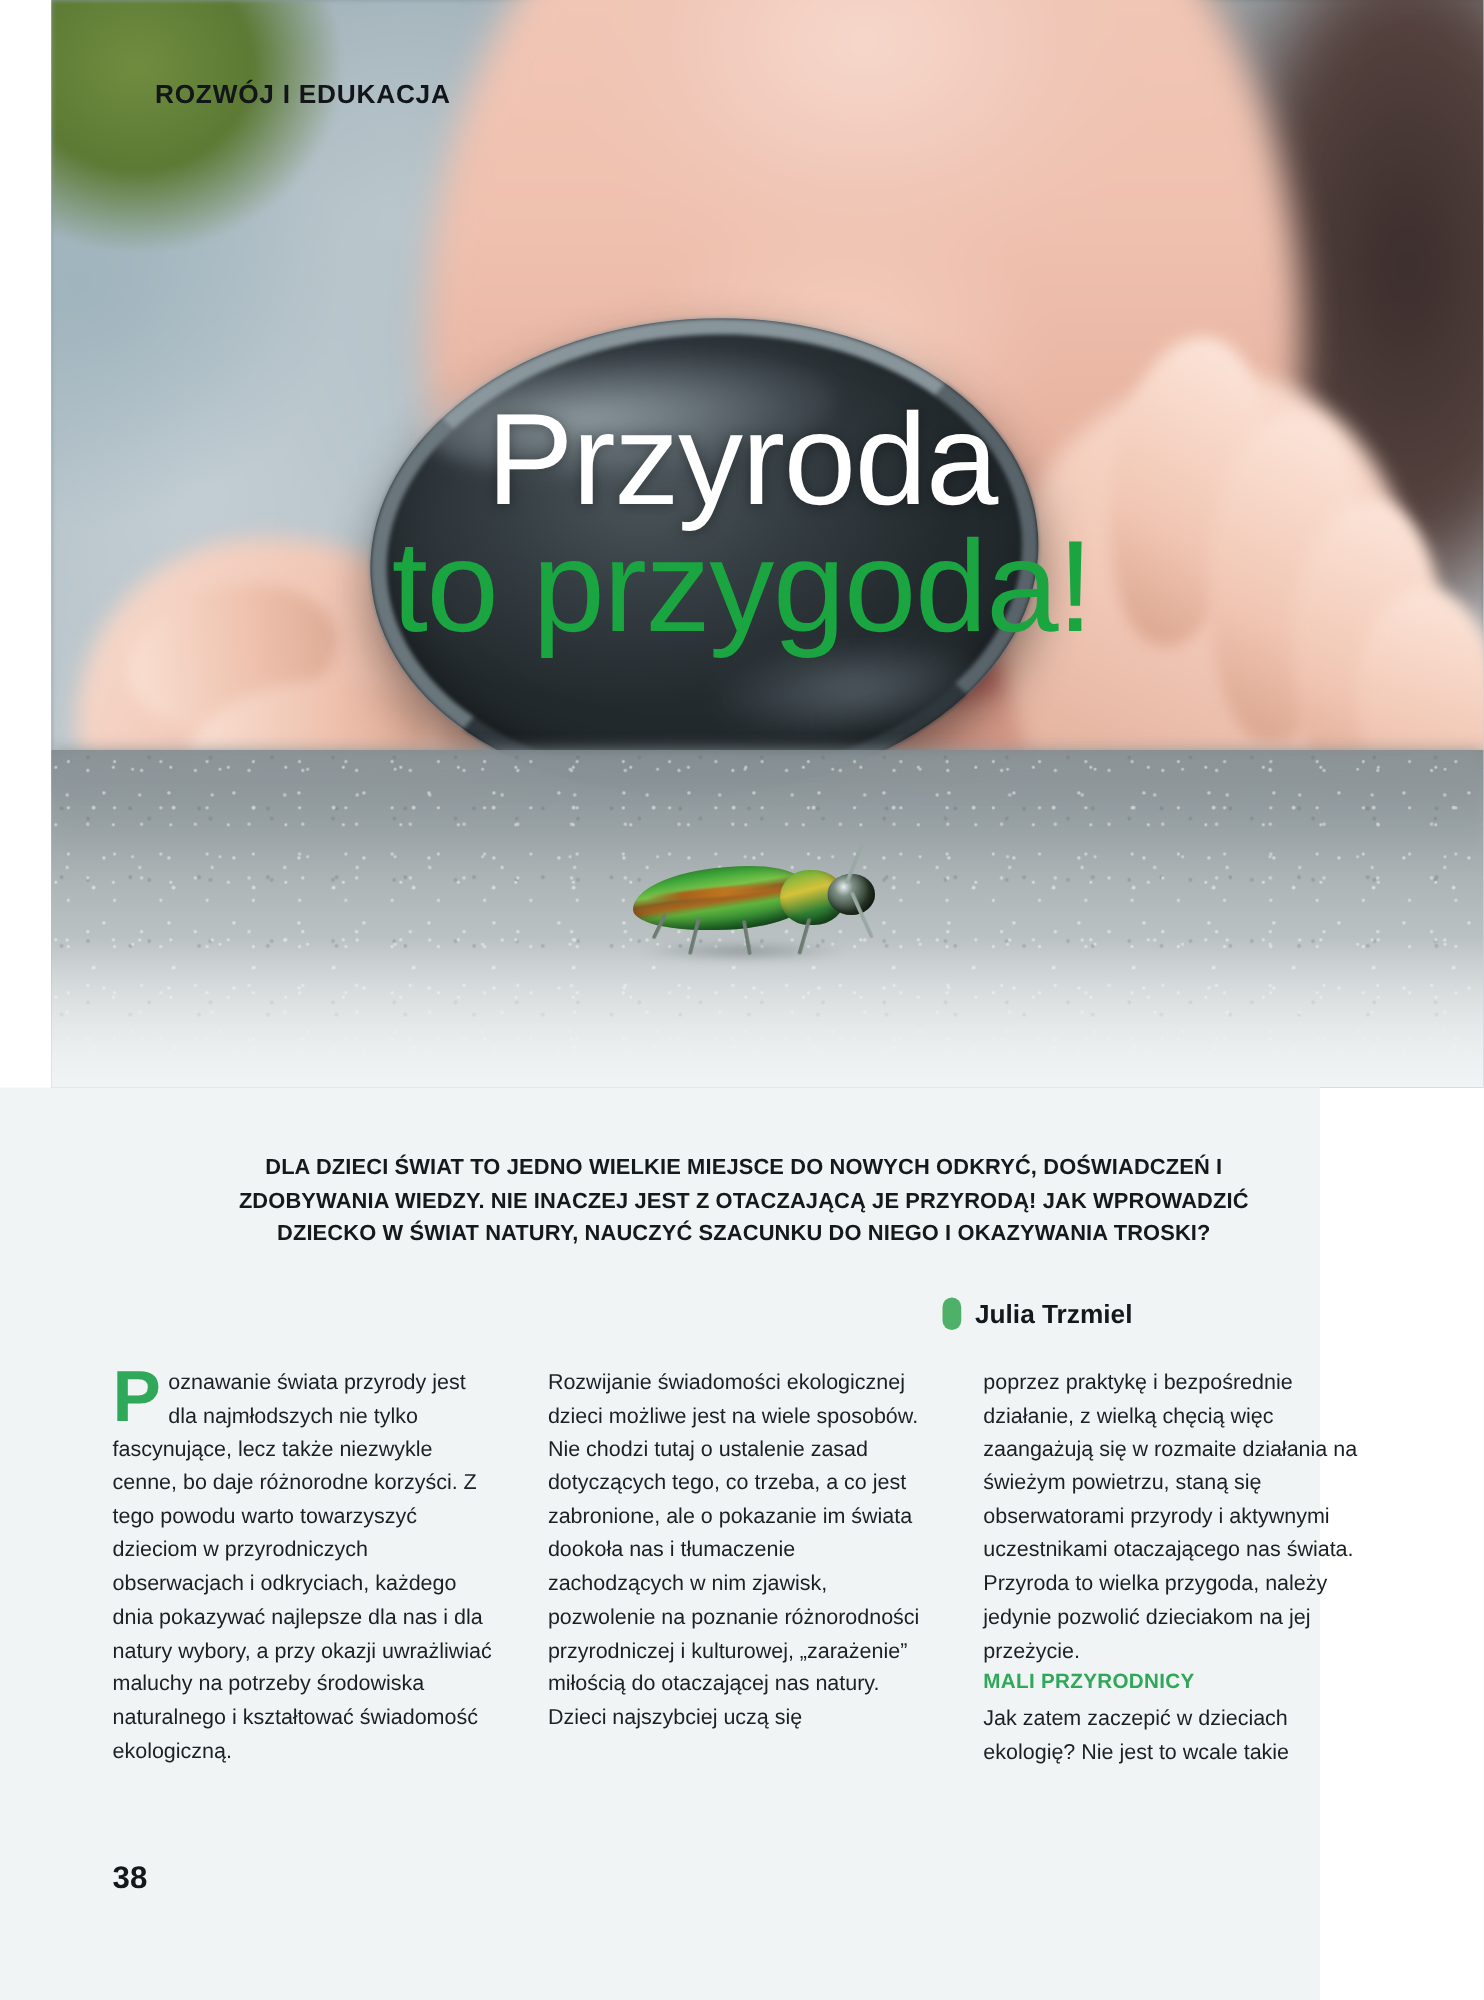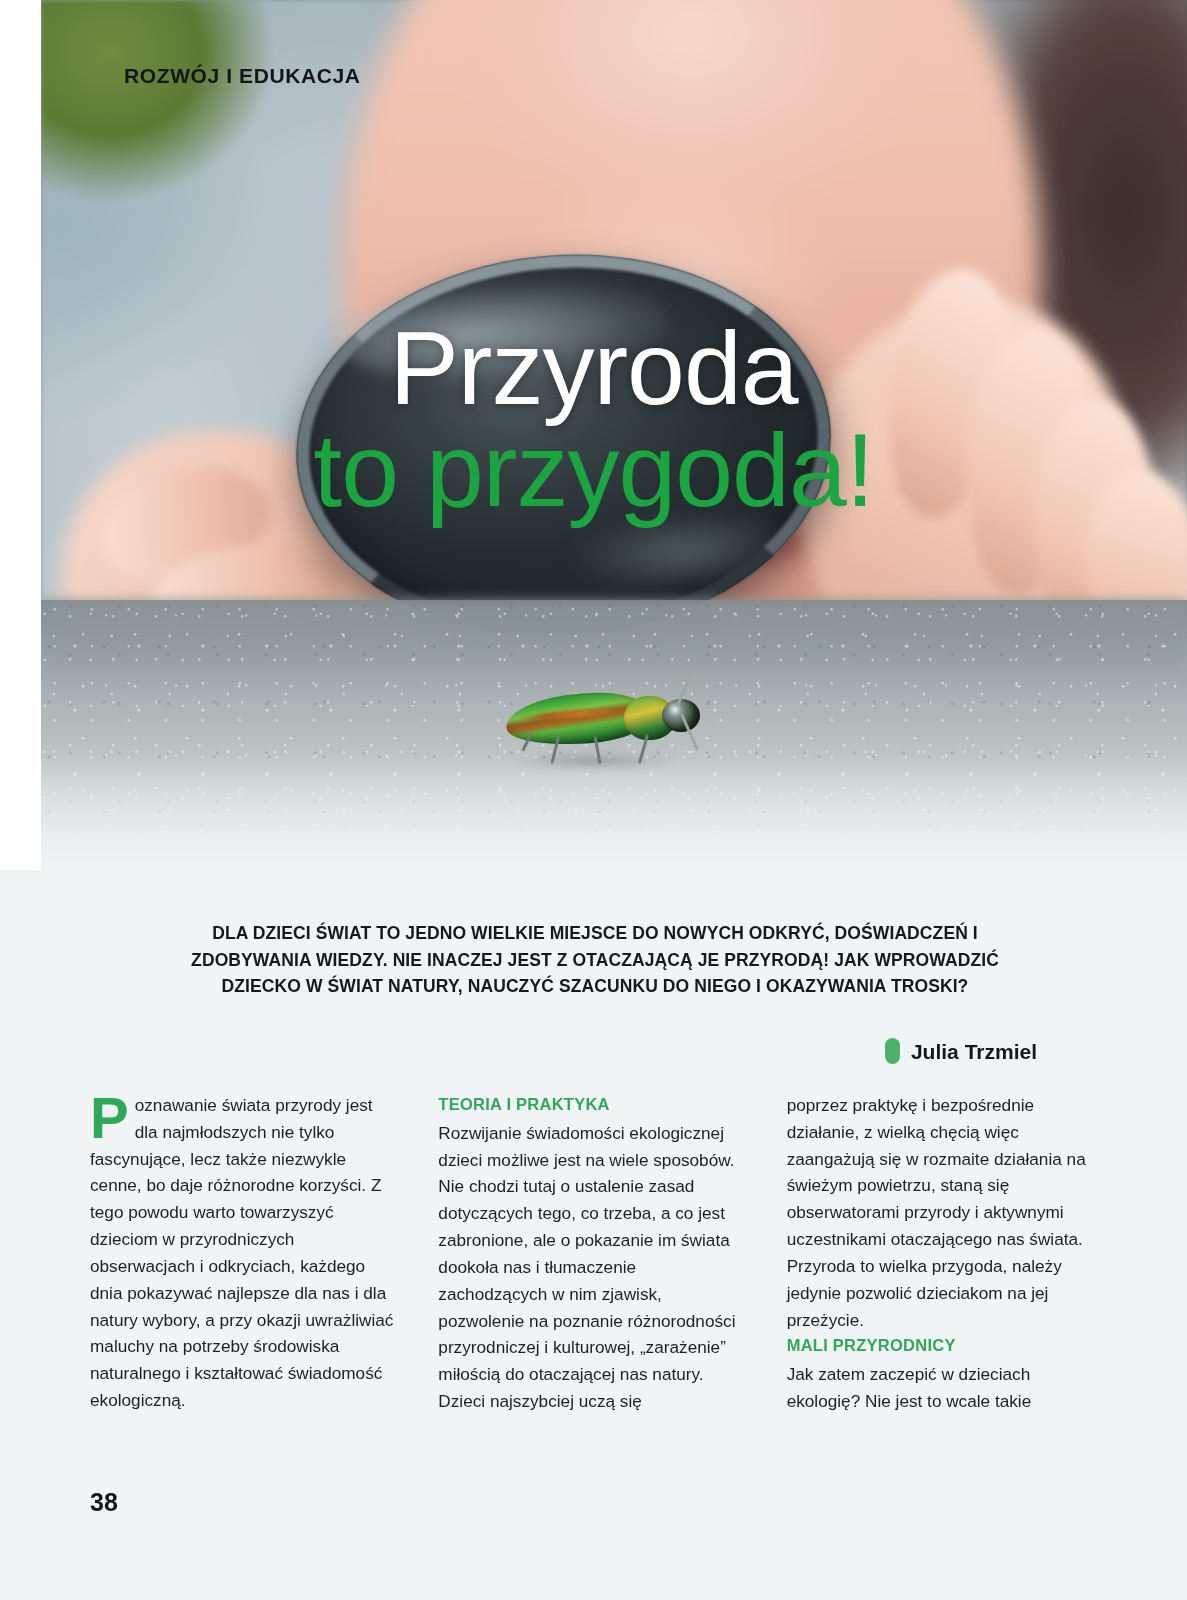--- a/index.html
+++ b/index.html
@@ -347,21 +347,21 @@
     color: #1aa541;
     letter-spacing: -1px;
     margin-top: 4px;
   }
 
   
   .content {
     position: absolute;
     left: 0;
     top: 870px;
-    width: 1187px;
+    width: 1056px;
     height: 730px;
     background: #f1f4f4;
   }
 
   .lead {
     position: absolute;
     left: 180px;
     width: 830px;
     top: 50px;
     text-align: center;
@@ -505,21 +505,20 @@
       <span class="byline-name">Julia Trzmiel</span>
     </div>
 
     <div class="columns">
 
       <div class="col">
         <p class="dropcap-para"><span class="dropcap">P</span><span>oznawanie świata przyrody jest dla najmłodszych nie tylko fascynujące, lecz także niezwykle cenne, bo daje różnorodne korzyści. Z tego powodu warto towarzyszyć dzieciom w przyrodniczych obserwacjach i odkryciach, każdego dnia pokazywać najlepsze dla nas i dla natury wybory, a przy okazji uwrażliwiać maluchy na potrzeby środowiska naturalnego i kształtować świadomość ekologiczną.</span></p>
       </div>
 
       <div class="col">
-        <div class="subhead">TEORIA I PRAKTYKA</div>
         <p>Rozwijanie świadomości ekologicznej dzieci możliwe jest na wiele sposobów. Nie chodzi tutaj o ustalenie zasad dotyczących tego, co trzeba, a co jest zabronione, ale o pokazanie im świata dookoła nas i tłumaczenie zachodzących w nim zjawisk, pozwolenie na poznanie różnorodności przyrodniczej i kulturowej, „zarażenie” miłością do otaczającej nas natury. Dzieci najszybciej uczą się</p>
       </div>
 
       <div class="col">
         <p>poprzez praktykę i bezpośrednie działanie, z wielką chęcią więc zaangażują się w rozmaite działania na świeżym powietrzu, staną się obserwatorami przyrody i aktywnymi uczestnikami otaczającego nas świata. Przyroda to wielka przygoda, należy jedynie pozwolić dzieciakom na jej przeżycie.</p>
         <div class="subhead spaced">MALI PRZYRODNICY</div>
         <p>Jak zatem zaczepić w dzieciach ekologię? Nie jest to wcale takie</p>
       </div>
 
     </div>

